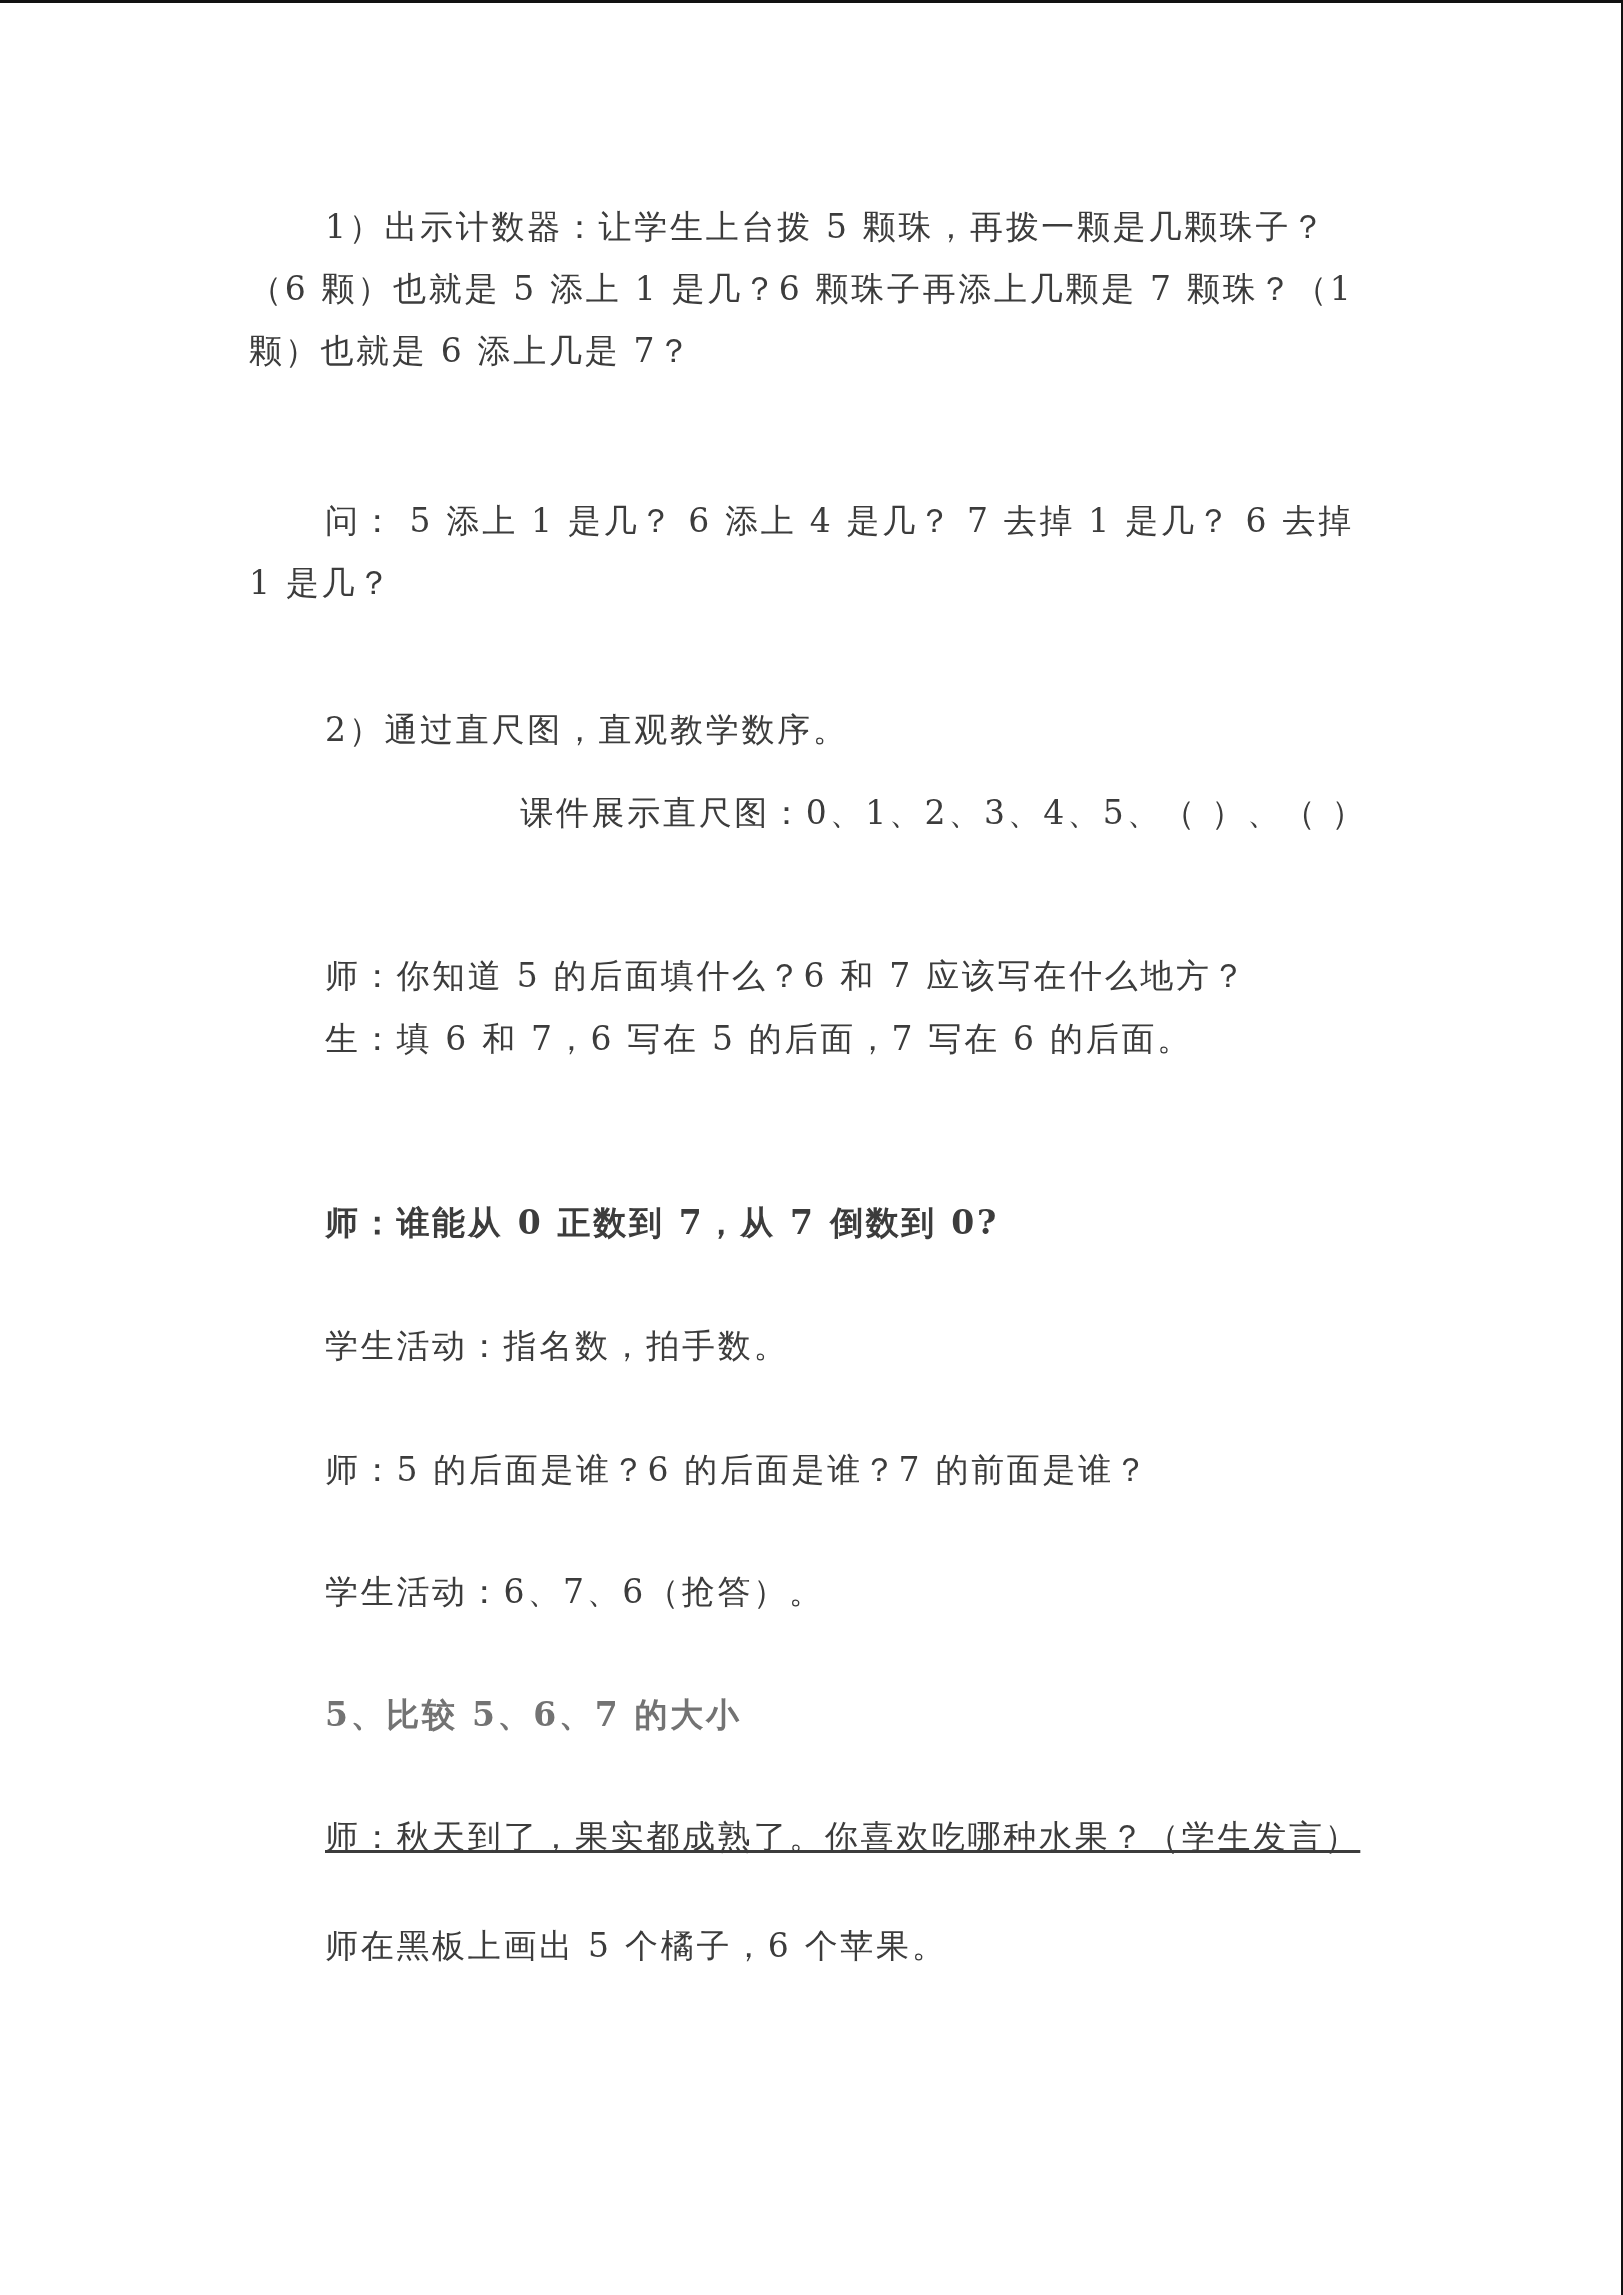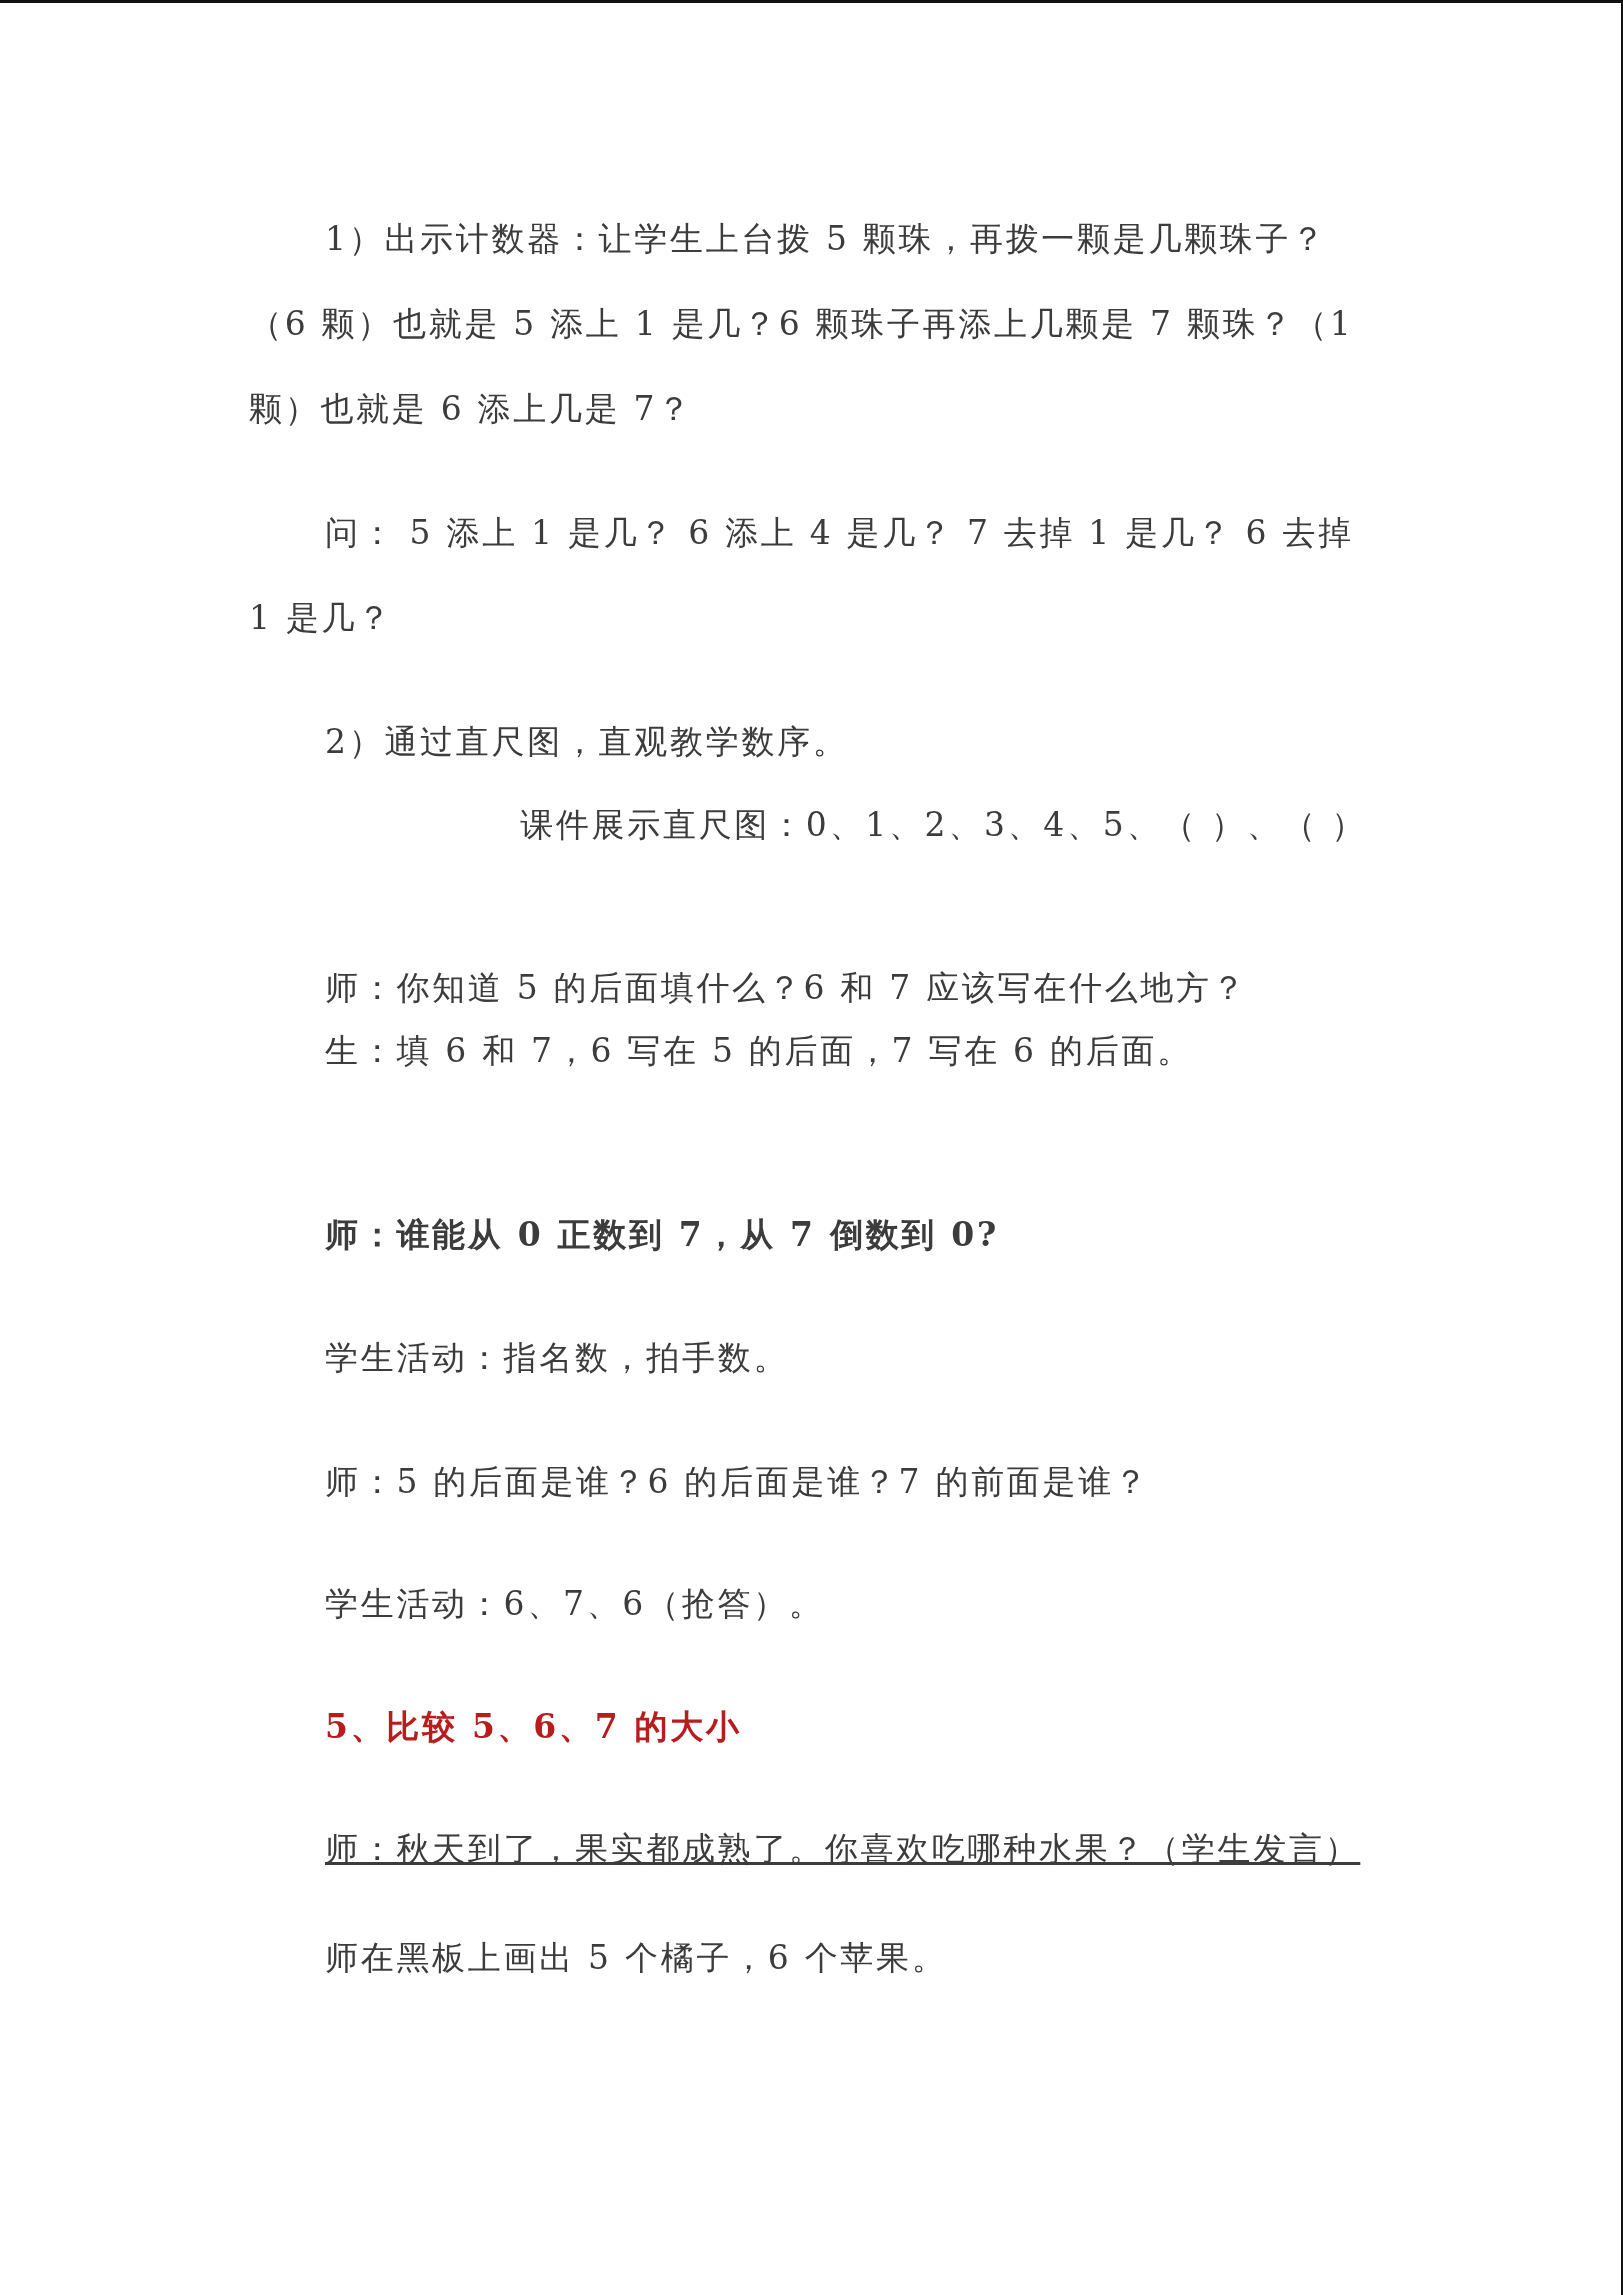--- a/index.html
+++ b/index.html
@@ -31,30 +31,30 @@
     position: absolute;
     left: 249px;
     top: 0;
     width: 1118px;
   }
   .para {
     position: absolute;
     left: 0;
     width: 1118px;
     font-size: 33px;
-    line-height: 85px;
+    line-height: 62px;
     letter-spacing: 2.7px;
     text-indent: 76px;
     white-space: normal;
     word-break: break-all;
     margin: 0;
   }
   .para.heading {
     font-weight: bold;
-    color: #b91c1c;
+    color: #737373;
   }
 </style>
 </head>
 <body>
 
 <div class="frame-top"></div>
 <div class="frame-right"></div>
 
 <div class="page">
   <p class="para" style="top:196px;">1）出示计数器：让学生上台拨 5 颗珠，再拨一颗是几颗珠子？（6 颗）也就是 5 添上 1 是几？6 颗珠子再添上几颗是 7 颗珠？（1 颗）也就是 6 添上几是 7？</p>

